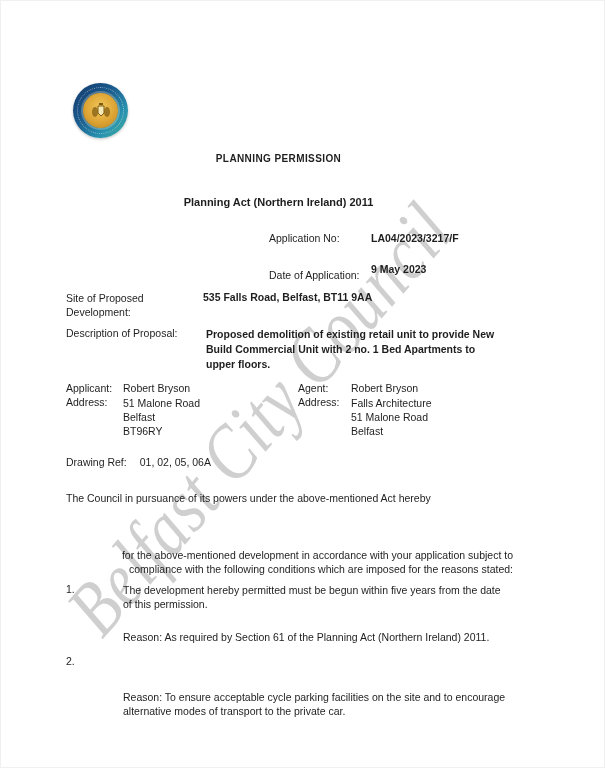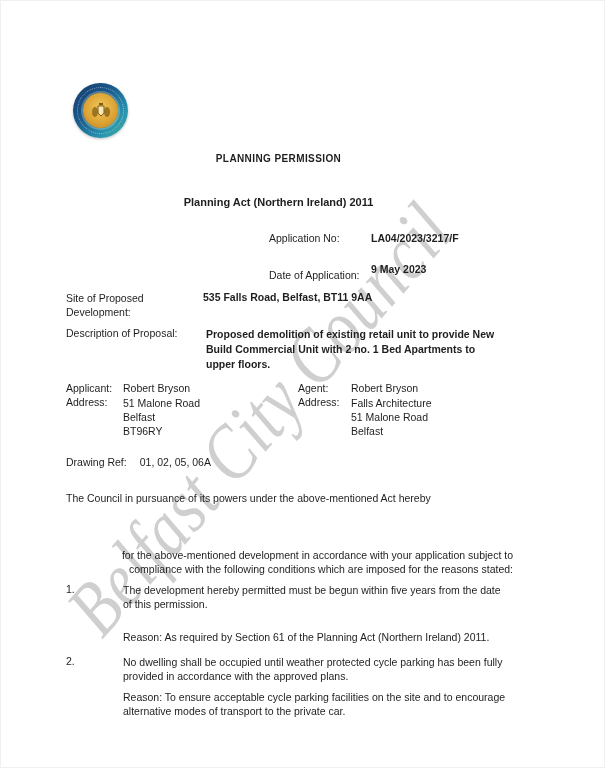--- a/index.html
+++ b/index.html
@@ -156,18 +156,16 @@
 
   <div class="abs subject pre z1">for the above-mentioned development in accordance with your application subject to
 compliance with the following conditions which are imposed for the reasons stated:</div>
 
   <div class="abs cond1-num z1">1.</div>
   <div class="abs cond1-text pre z1">The development hereby permitted must be begun within five years from the date
 of this permission.</div>
   <div class="abs cond1-reason pre z1">Reason: As required by Section 61 of the Planning Act (Northern Ireland) 2011.</div>
 
   <div class="abs cond2-num z1">2.</div>
-  <div class="abs cond2-text pre z1">No dwelling shall be occupied until weather protected cycle parking has been fully
-provided in accordance with the approved plans.</div>
   <div class="abs cond2-reason pre z1">Reason: To ensure acceptable cycle parking facilities on the site and to encourage
 alternative modes of transport to the private car.</div>
 
 </div>
 
 </body></html>

